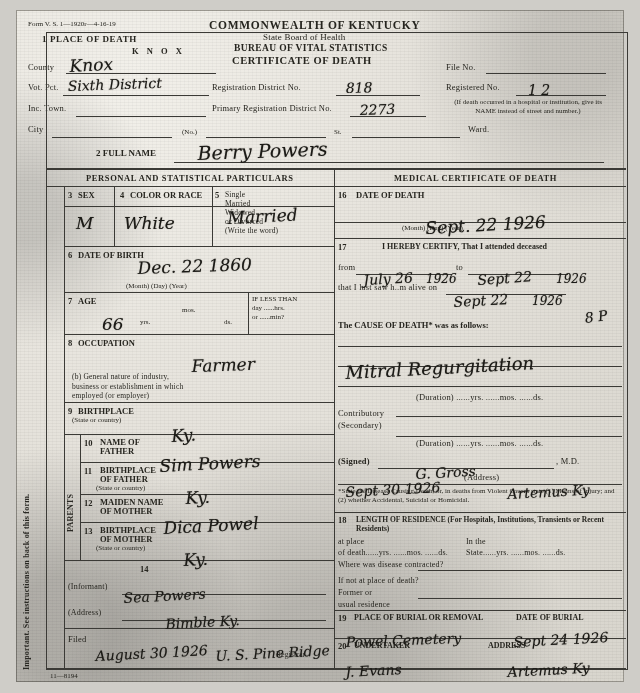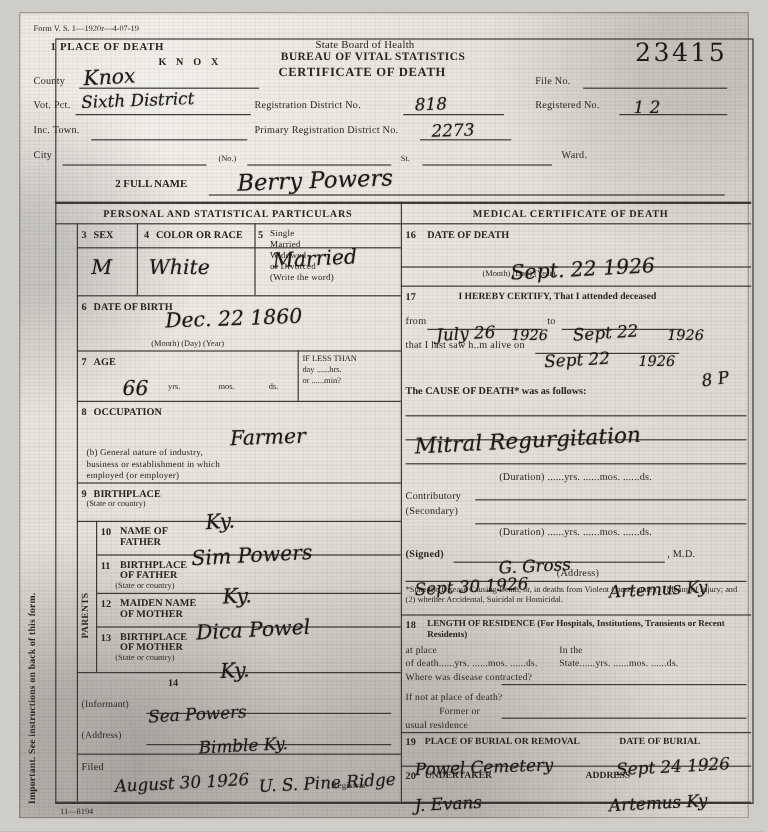--- a/index.html
+++ b/index.html
@@ -83,46 +83,47 @@
   }
 </style>
 </head>
 <body>
 
 <div class="sheet">
   <div class="paper">
     <div class="grain"></div>
     <div class="smudge"></div>
 
-    <div class="t tiny" style="left:12px;top:10px;">Form V. S. 1—1920r—4-07-19</div>
+    <div class="t tiny" style="left:12px;top:10px;">Form V. S. 1—1920r—4-16-19</div>
     <div class="t cap" style="left:26px;top:24px;">1  PLACE OF DEATH</div>
     <div class="t lbl-b" style="left:116px;top:36px;letter-spacing:3px;">K N O X</div>
 
+    <div class="t capbig" style="left:193px;top:9px;">COMMONWEALTH OF KENTUCKY</div>
     <div class="t lbl" style="left:247px;top:22px;font-size:9px;">State Board of Health</div>
     <div class="t lbl-b" style="left:218px;top:33px;font-size:9.5px;letter-spacing:.4px;">BUREAU OF VITAL STATISTICS</div>
     <div class="t lbl-b" style="left:216px;top:45px;font-size:10.5px;letter-spacing:.6px;">CERTIFICATE OF DEATH</div>
 
-    <div class="serial">23415</div>
 
     <div class="t lbl" style="left:12px;top:52px;">County</div>
     <div class="ruleline" style="left:50px;top:63px;width:150px;"></div>
     <div class="t lbl" style="left:430px;top:52px;">File No.</div>
     <div class="ruleline" style="left:470px;top:63px;width:120px;"></div>
 
     <div class="t lbl" style="left:12px;top:72px;">Vot. Pct.</div>
     <div class="ruleline" style="left:47px;top:85px;width:146px;"></div>
     <div class="t lbl" style="left:196px;top:72px;">Registration District No.</div>
     <div class="ruleline" style="left:320px;top:85px;width:84px;"></div>
     <div class="t lbl" style="left:430px;top:72px;">Registered No.</div>
     <div class="ruleline" style="left:500px;top:85px;width:90px;"></div>
 
     <div class="t lbl" style="left:12px;top:93px;">Inc. Town.</div>
     <div class="ruleline" style="left:60px;top:106px;width:130px;"></div>
     <div class="t lbl" style="left:196px;top:93px;">Primary Registration District No.</div>
     <div class="ruleline" style="left:334px;top:106px;width:76px;"></div>
+    <div class="t tiny" style="left:432px;top:88px;width:160px;line-height:8.5px;text-align:center;">(If death occurred in a hospital or institution, give its NAME instead of street and number.)</div>
 
     <div class="t lbl" style="left:12px;top:114px;">City</div>
     <div class="ruleline" style="left:36px;top:127px;width:120px;"></div>
     <div class="t tiny" style="left:166px;top:118px;">(No.)</div>
     <div class="ruleline" style="left:190px;top:127px;width:120px;"></div>
     <div class="t tiny" style="left:318px;top:118px;">St.</div>
     <div class="ruleline" style="left:336px;top:127px;width:108px;"></div>
     <div class="t lbl" style="left:452px;top:114px;">Ward.</div>
 
     <div class="t lbl-b" style="left:80px;top:138px;font-size:9px;">2  FULL NAME</div>
@@ -153,21 +154,21 @@
     <div class="t num" style="left:52px;top:240px;">6</div>
     <div class="t lbl-b" style="left:62px;top:240px;">DATE OF BIRTH</div>
     <div class="t tiny" style="left:110px;top:272px;">(Month)          (Day)          (Year)</div>
 
     <div class="hline" style="left:48px;top:282px;width:270px;"></div>
     <div class="t num" style="left:52px;top:286px;">7</div>
     <div class="t lbl-b" style="left:62px;top:286px;">AGE</div>
     <div class="vline" style="left:232px;top:282px;height:42px;"></div>
     <div class="t tiny" style="left:236px;top:285px;line-height:9px;">IF LESS THAN<br>day ......hrs.<br>or ......min?</div>
     <div class="t tiny" style="left:124px;top:308px;">yrs.</div>
-    <div class="t tiny" style="left:166px;top:308px;">mos.</div>
+    <div class="t tiny" style="left:166px;top:296px;">mos.</div>
     <div class="t tiny" style="left:208px;top:308px;">ds.</div>
 
     <div class="hline" style="left:48px;top:324px;width:270px;"></div>
     <div class="t num" style="left:52px;top:328px;">8</div>
     <div class="t lbl-b" style="left:62px;top:328px;">OCCUPATION</div>
     <div class="t lbl" style="left:56px;top:362px;width:118px;line-height:9.5px;font-size:7.5px;">(b)  General nature of industry, business or establishment in which employed (or employer)</div>
 
     <div class="hline" style="left:48px;top:392px;width:270px;"></div>
     <div class="t num" style="left:52px;top:396px;">9</div>
     <div class="t lbl-b" style="left:62px;top:396px;">BIRTHPLACE</div>
@@ -242,21 +243,21 @@
 
     <div class="hline" style="left:318px;top:502px;width:292px;"></div>
     <div class="t num" style="left:322px;top:505px;">18</div>
     <div class="t lbl-b" style="left:340px;top:505px;width:266px;font-size:7.5px;line-height:9px;">LENGTH OF RESIDENCE (For Hospitals, Institutions, Transients or Recent Residents)</div>
     <div class="t lbl" style="left:322px;top:527px;font-size:8px;">at place</div>
     <div class="t lbl" style="left:450px;top:527px;font-size:8px;">In the</div>
     <div class="t lbl" style="left:322px;top:538px;font-size:8px;">of death......yrs. ......mos. ......ds.</div>
     <div class="t lbl" style="left:450px;top:538px;font-size:8px;">State......yrs. ......mos. ......ds.</div>
     <div class="t lbl" style="left:322px;top:550px;font-size:8px;">Where was disease contracted?</div>
     <div class="t lbl" style="left:322px;top:566px;font-size:8px;">If not at place of death?</div>
-    <div class="t lbl" style="left:322px;top:578px;font-size:8px;margin-left:28px;">Former or</div>
+    <div class="t lbl" style="left:322px;top:578px;font-size:8px;">Former or</div>
     <div class="t lbl" style="left:322px;top:590px;font-size:8px;">usual residence</div>
     <div class="ruleline" style="left:402px;top:560px;width:204px;"></div>
     <div class="ruleline" style="left:402px;top:588px;width:204px;"></div>
 
     <div class="hline" style="left:318px;top:600px;width:292px;"></div>
     <div class="t num" style="left:322px;top:603px;">19</div>
     <div class="t lbl-b" style="left:338px;top:603px;font-size:8px;">PLACE OF BURIAL OR REMOVAL</div>
     <div class="t lbl-b" style="left:500px;top:603px;font-size:8px;">DATE OF BURIAL</div>
 
     <div class="hline" style="left:318px;top:628px;width:292px;"></div>

